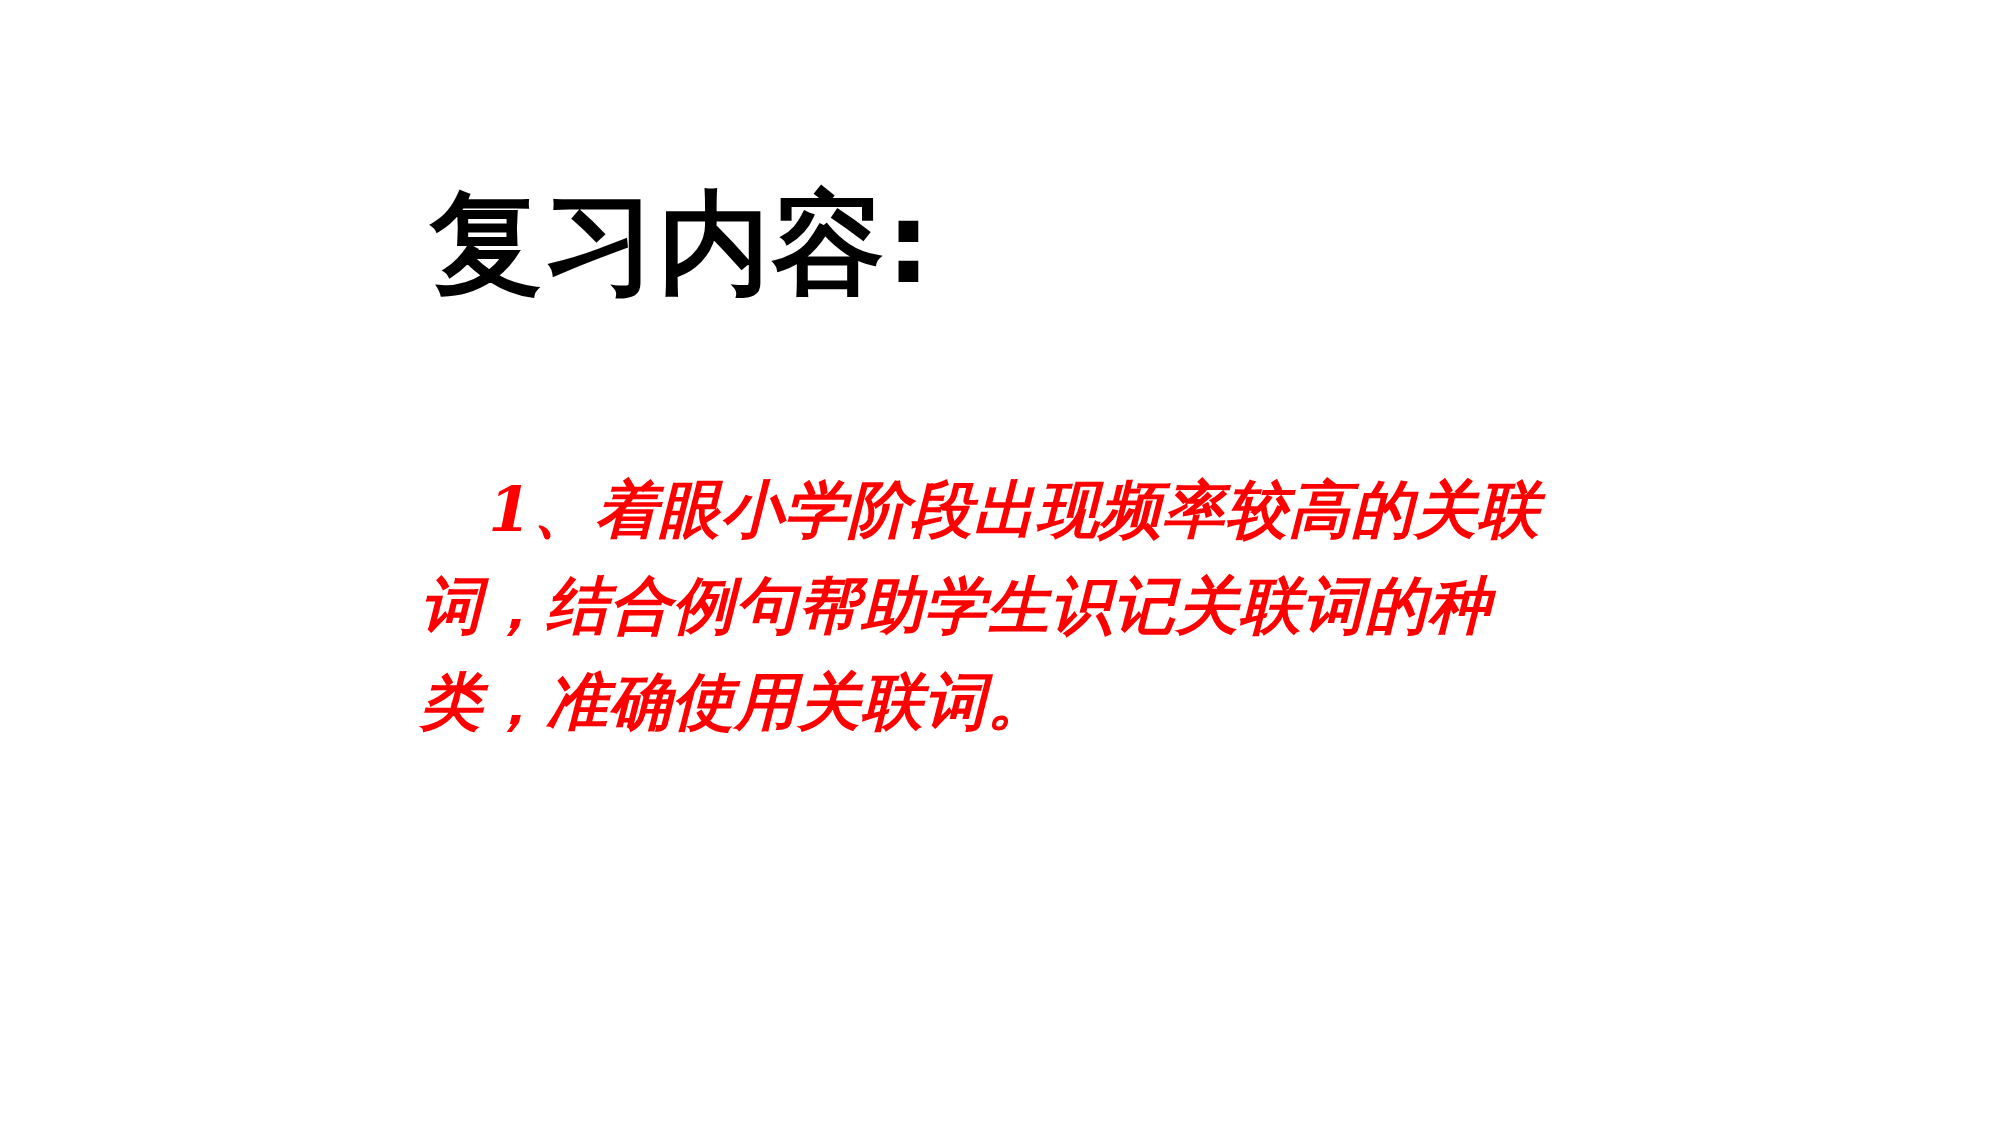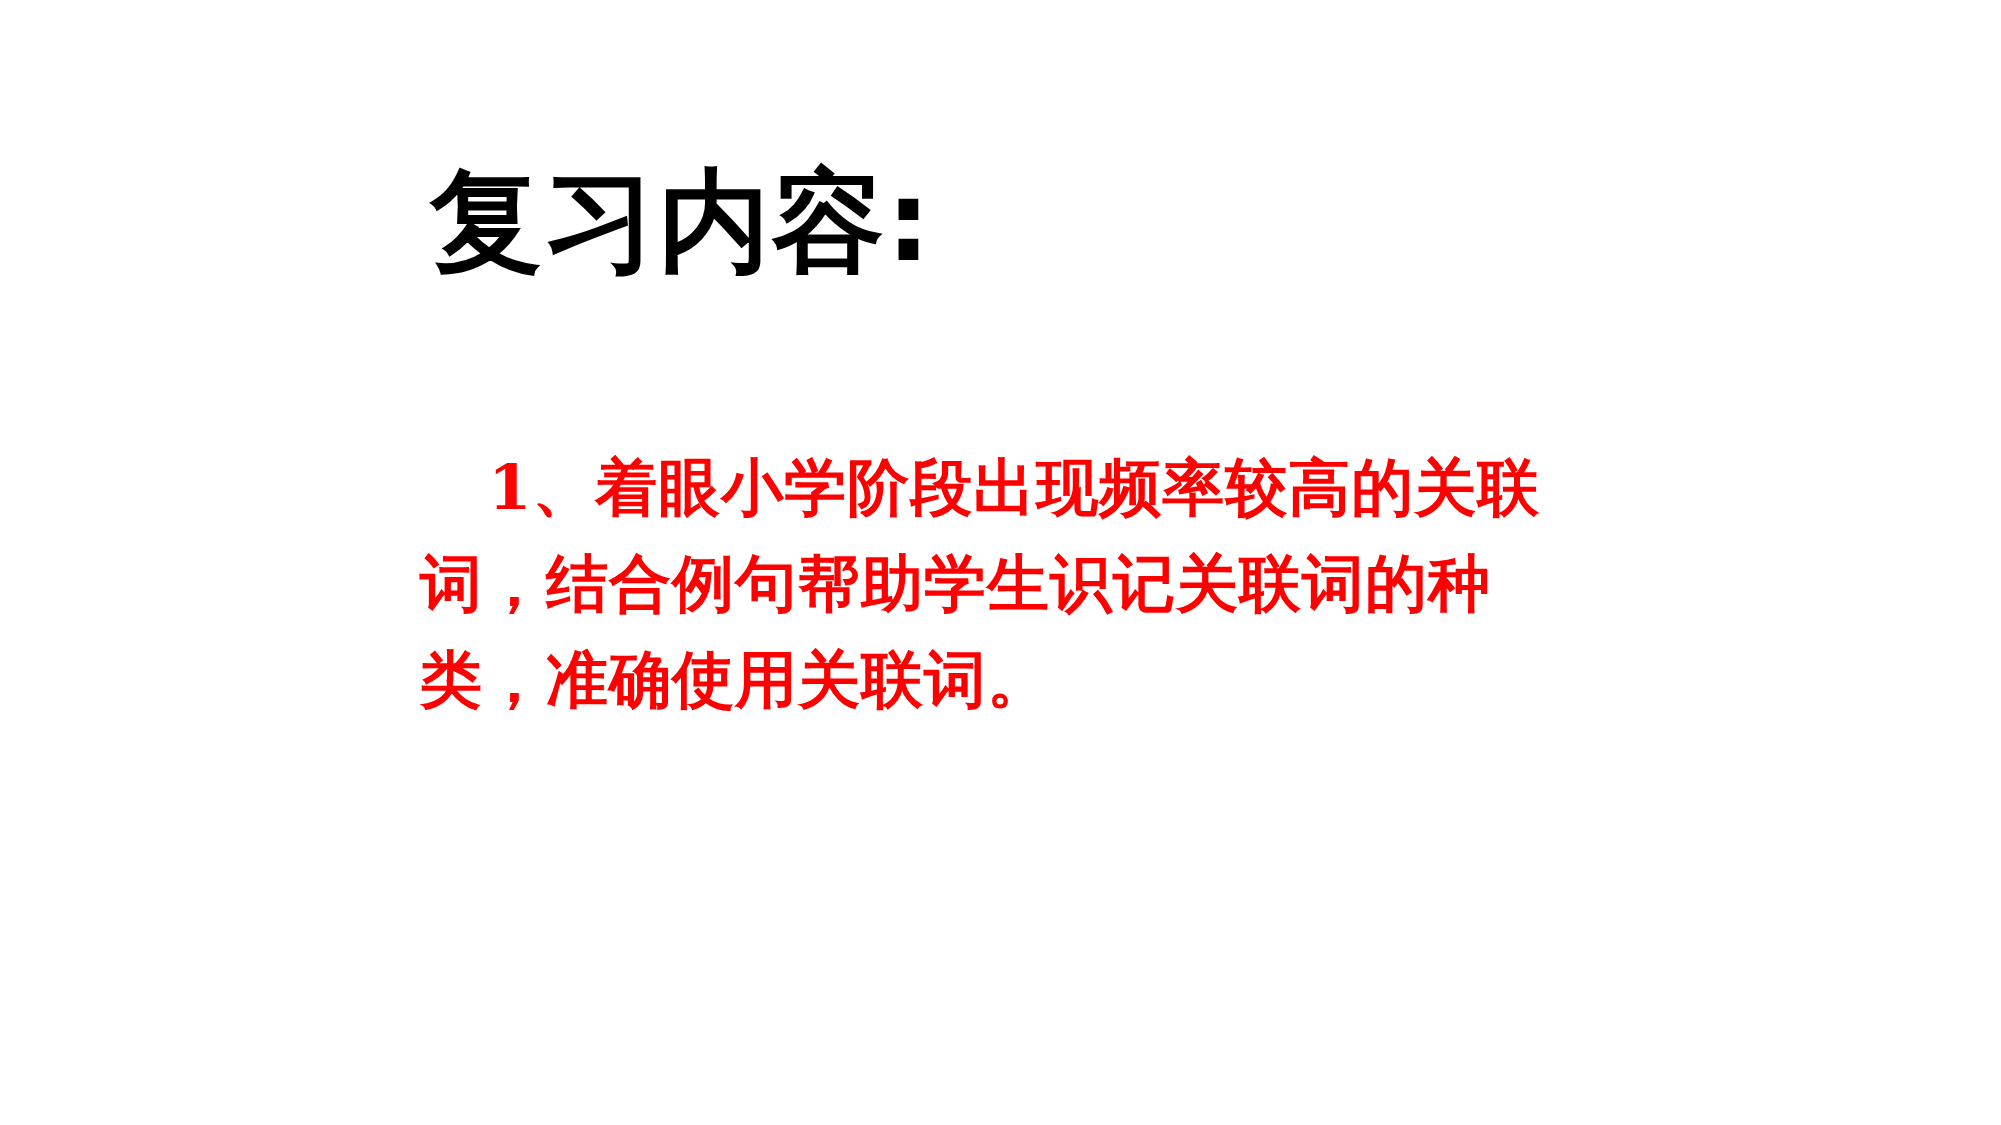--- a/index.html
+++ b/index.html
@@ -12,20 +12,21 @@
     height: 1125px;
     overflow: hidden;
     font-family: "Liberation Sans", sans-serif;
   }
   .slide {
     position: relative;
     width: 2001px;
     height: 811px;
     background: #ffffff;
     box-sizing: border-box;
+    margin-top: 22px;
   }
   .slide-title {
     position: absolute;
     left: 430px;
     top: 160px;
     font-family: "DejaVu Sans", "Liberation Sans", sans-serif;
     font-weight: bold;
     font-size: 112px;
     line-height: 1.1;
     color: #000000;
@@ -35,20 +36,21 @@
   .body-block {
     position: absolute;
     left: 420px;
     top: 440px;
     width: 1180px;
     color: #FF0000;
     font-family: "DejaVu Serif", "Liberation Serif", serif;
     font-weight: bold;
     font-size: 62px;
     line-height: 1.55;
+    font-style: italic;
   }
   .para {
     margin: 0 0 0 0;
     text-indent: 1.1em;
     letter-spacing: 1px;
   }
   .para.second {
     margin-top: 22px;
     text-indent: 1.3em;
   }

